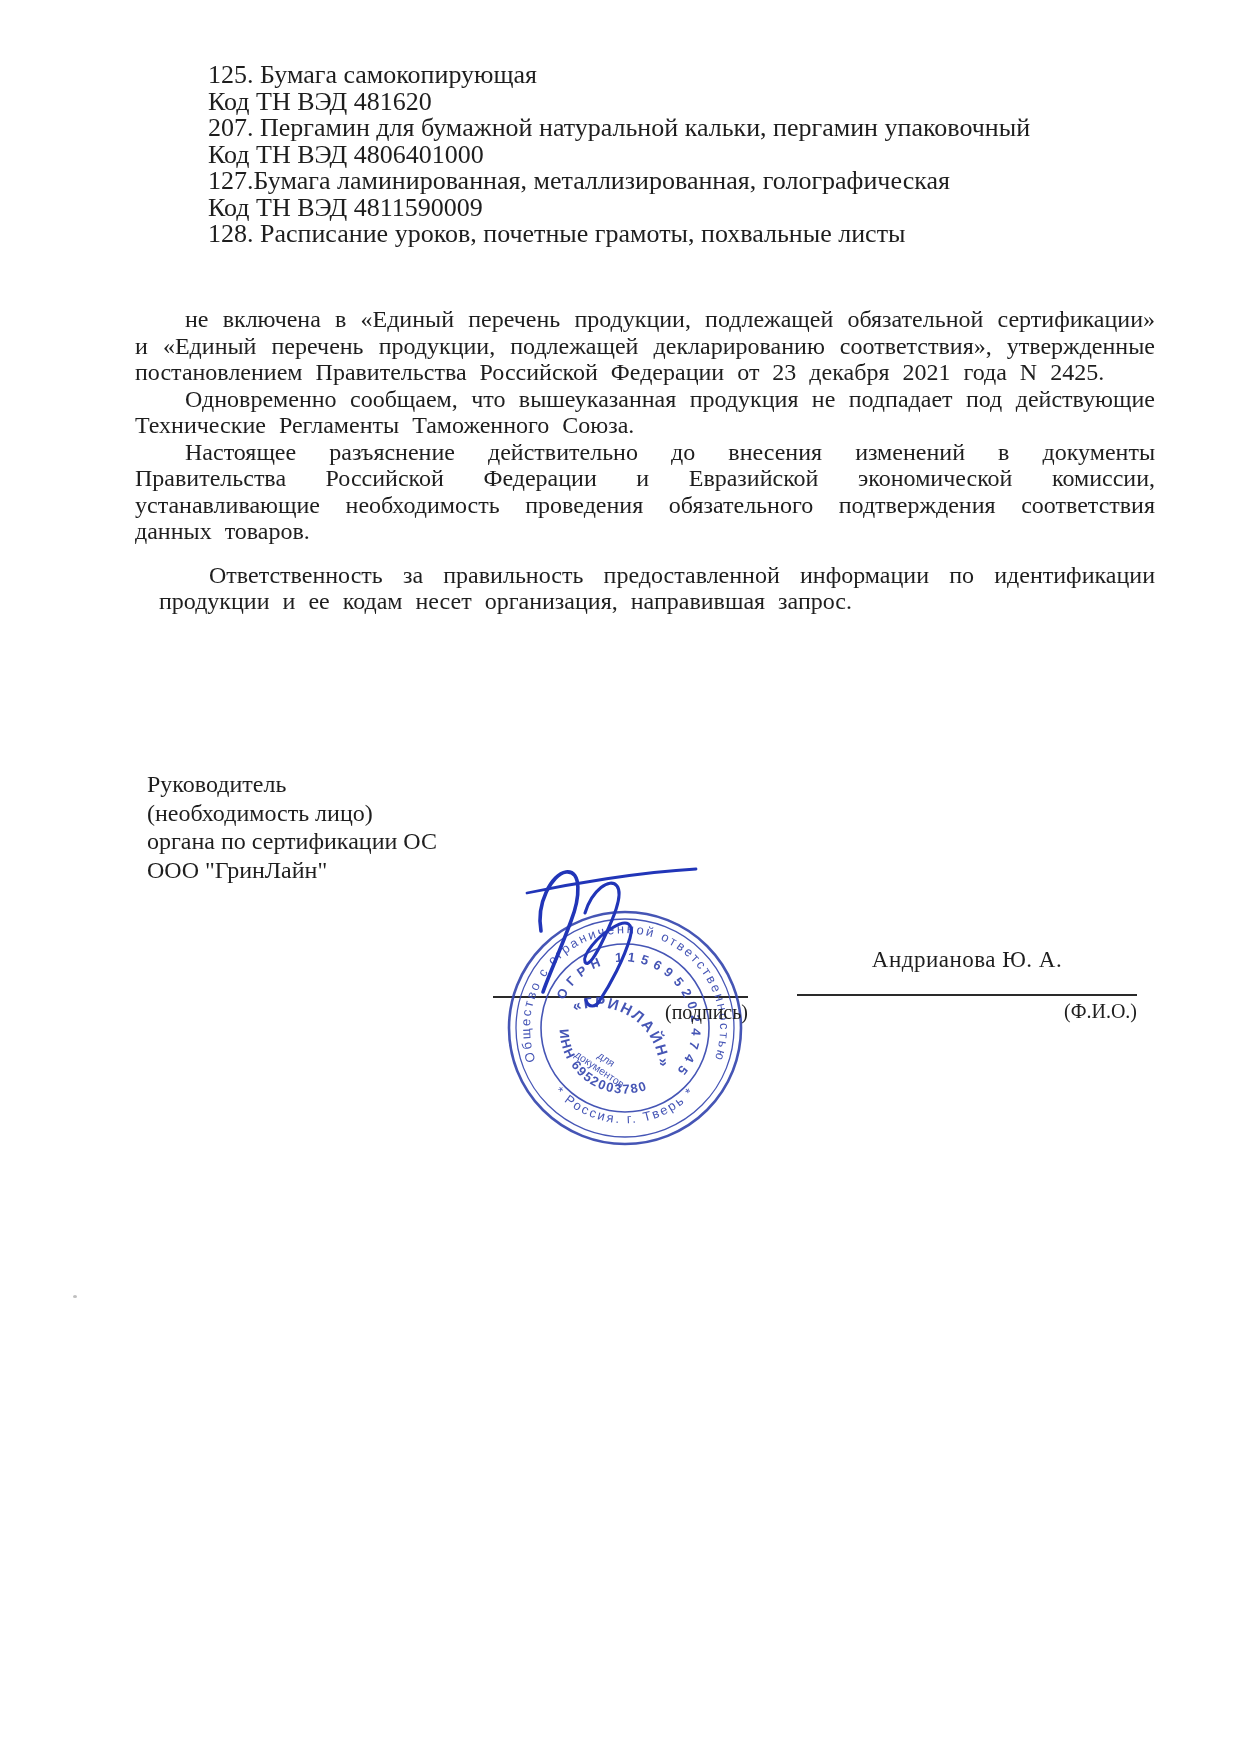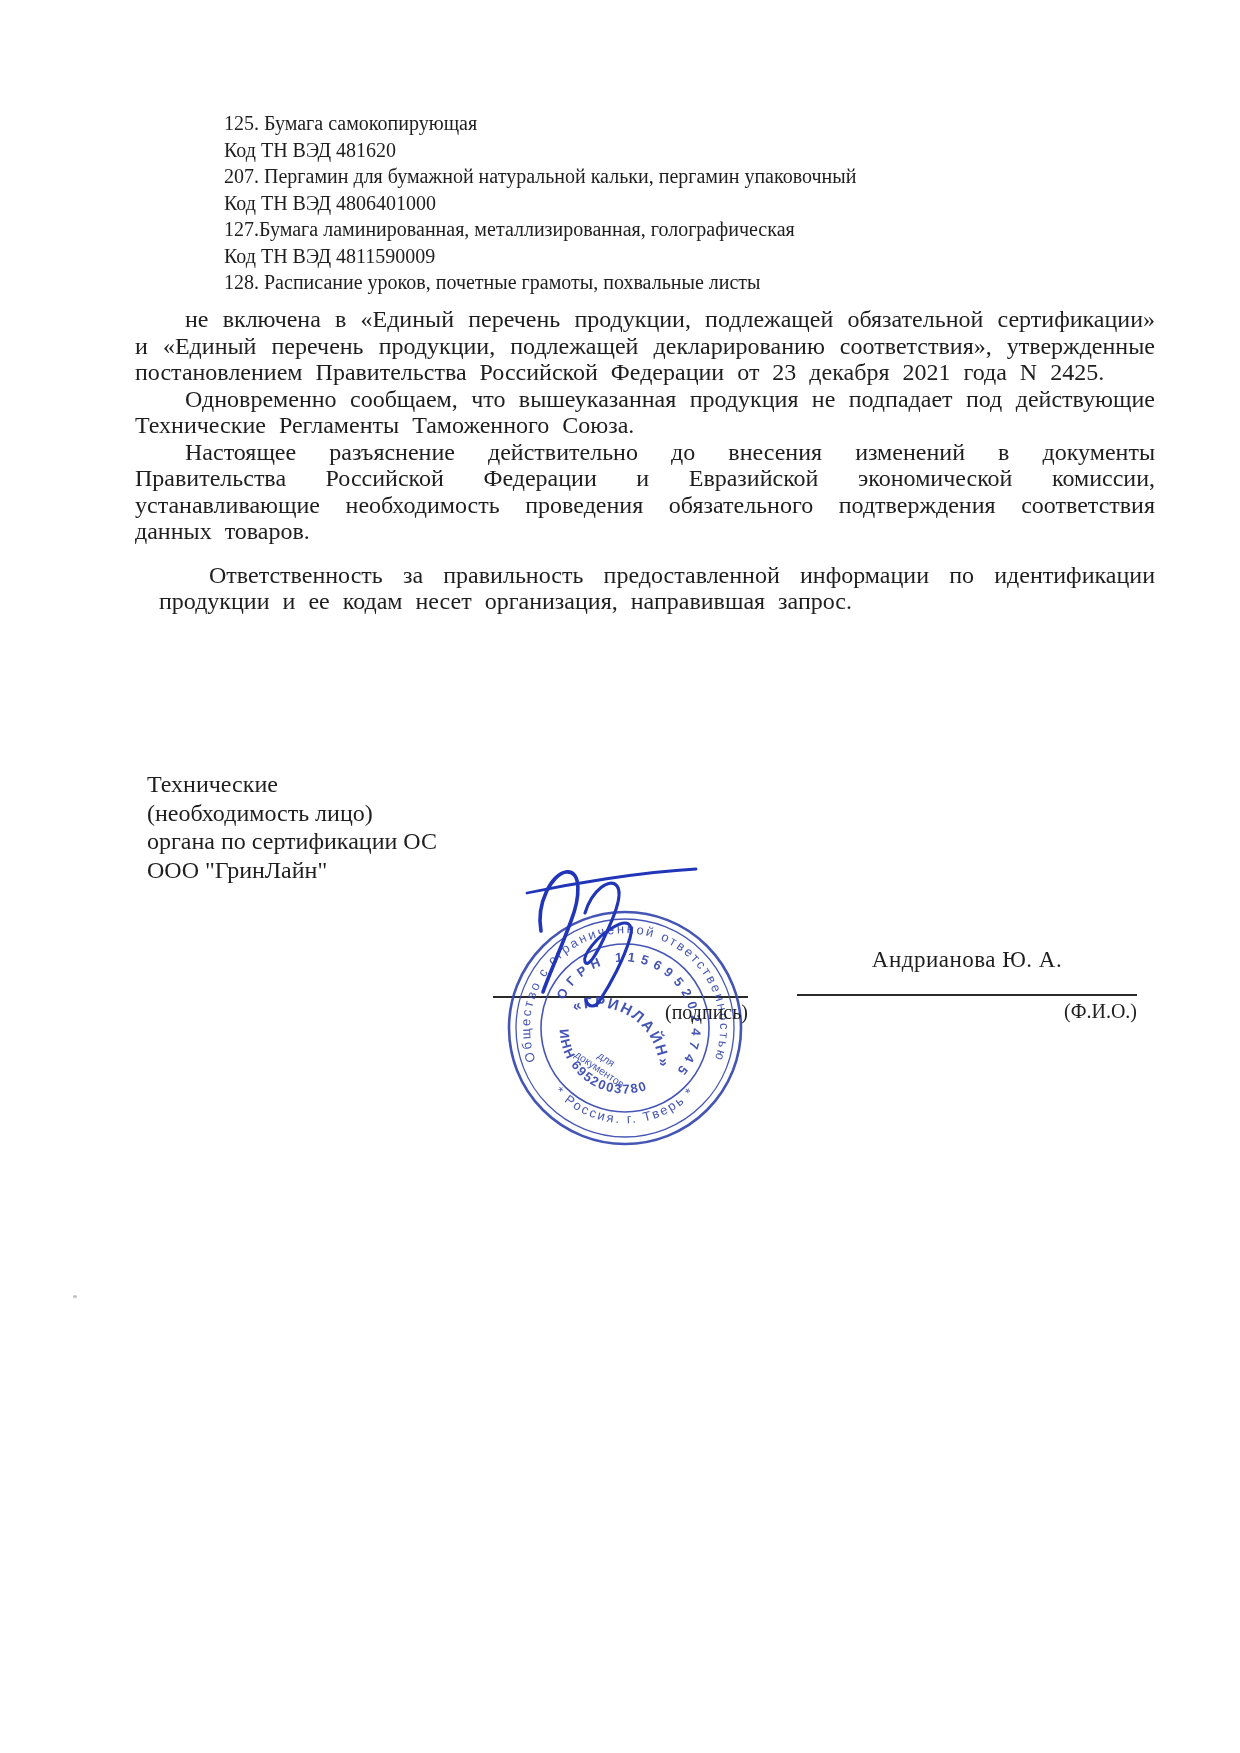--- a/index.html
+++ b/index.html
@@ -1,22 +1,22 @@
 <!DOCTYPE html>
 <html><head>
 <meta charset="utf-8">
 <style>
   html,body{margin:0;padding:0;background:#ffffff;}
   .page{
     position:relative;width:1240px;height:1753px;background:#ffffff;
     font-family:"Liberation Serif", serif;color:#1e1e1e;overflow:hidden;
   }
   .list-block{
-    position:absolute;left:224px;top:62px;width:900px;
-    font-size:20px;line-height:26.5px;white-space:nowrap;margin-top:48px;
+    position:absolute;left:208px;top:62px;width:900px;
+    font-size:26px;line-height:26.5px;white-space:nowrap;
   }
   .para-block{
     position:absolute;left:135px;top:306px;width:1020px;
     font-size:24px;line-height:26.5px;text-align:justify;word-spacing:7px;
   }
   .para-block p{margin:0;text-indent:50px;}
   .para-block p.gap-before{margin-top:17px;margin-left:24px;}
   .sign-block{
     position:absolute;left:147px;top:770px;width:420px;
     font-size:24px;line-height:28.5px;
@@ -55,21 +55,21 @@
   </div>
 
   <div class="para-block">
     <p>не включена в «Единый перечень продукции, подлежащей обязательной сертификации» и «Единый перечень продукции, подлежащей декларированию соответствия», утвержденные  постановлением Правительства Российской Федерации от 23 декабря 2021 года N 2425.</p>
     <p>Одновременно сообщаем, что вышеуказанная продукция не подпадает под действующие  Технические Регламенты Таможенного Союза.</p>
     <p>Настоящее разъяснение действительно до внесения изменений в документы Правительства Российской Федерации и Евразийской экономической комиссии, устанавливающие необходимость проведения обязательного подтверждения соответствия данных товаров.</p>
     <p class="gap-before">Ответственность за правильность предоставленной информации по идентификации продукции и ее кодам несет организация, направившая запрос.</p>
   </div>
 
   <div class="sign-block">
-    <div>Технические</div>
+    <div>Руководитель</div>
     <div>(необходимость лицо)</div>
     <div>органа по сертификации ОС</div>
     <div>ООО "ГринЛайн"</div>
   </div>
 
   <div class="sig-line line-podpis"></div>
   <div class="under-label label-podpis">(подпись)</div>
 
   <div class="fio-name">Андрианова Ю. А.</div>
   <div class="sig-line line-fio"></div>

